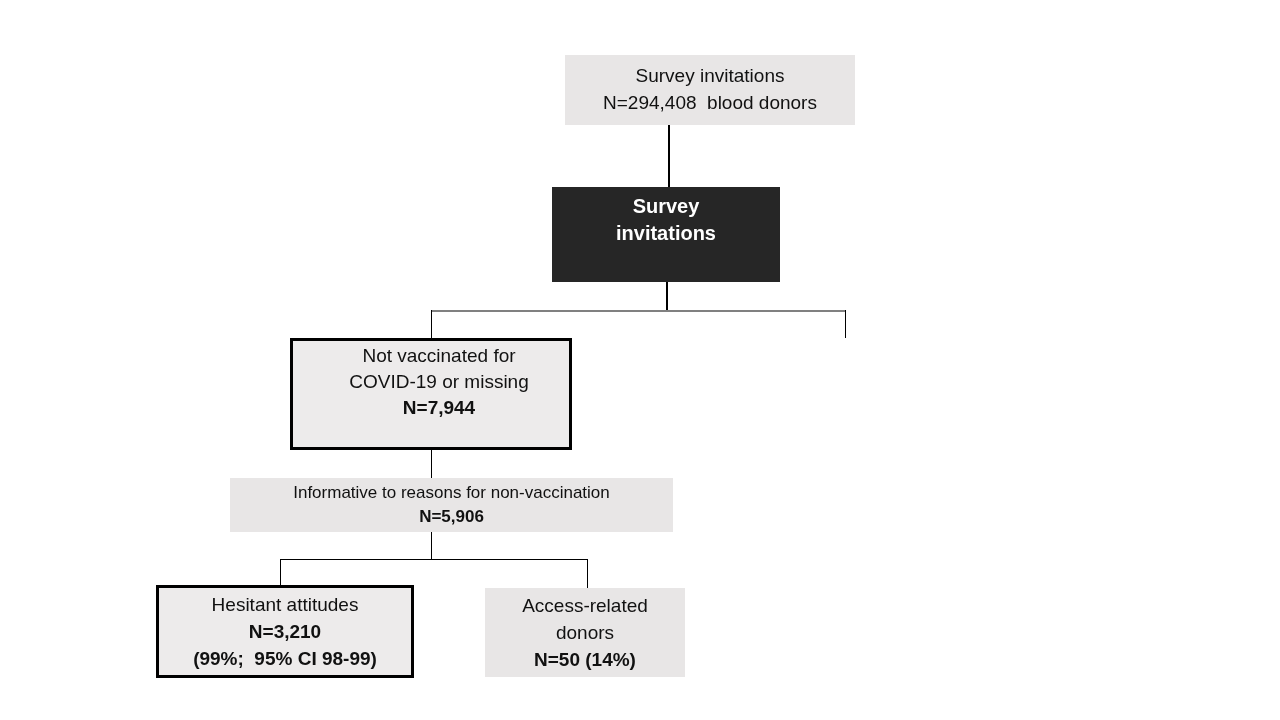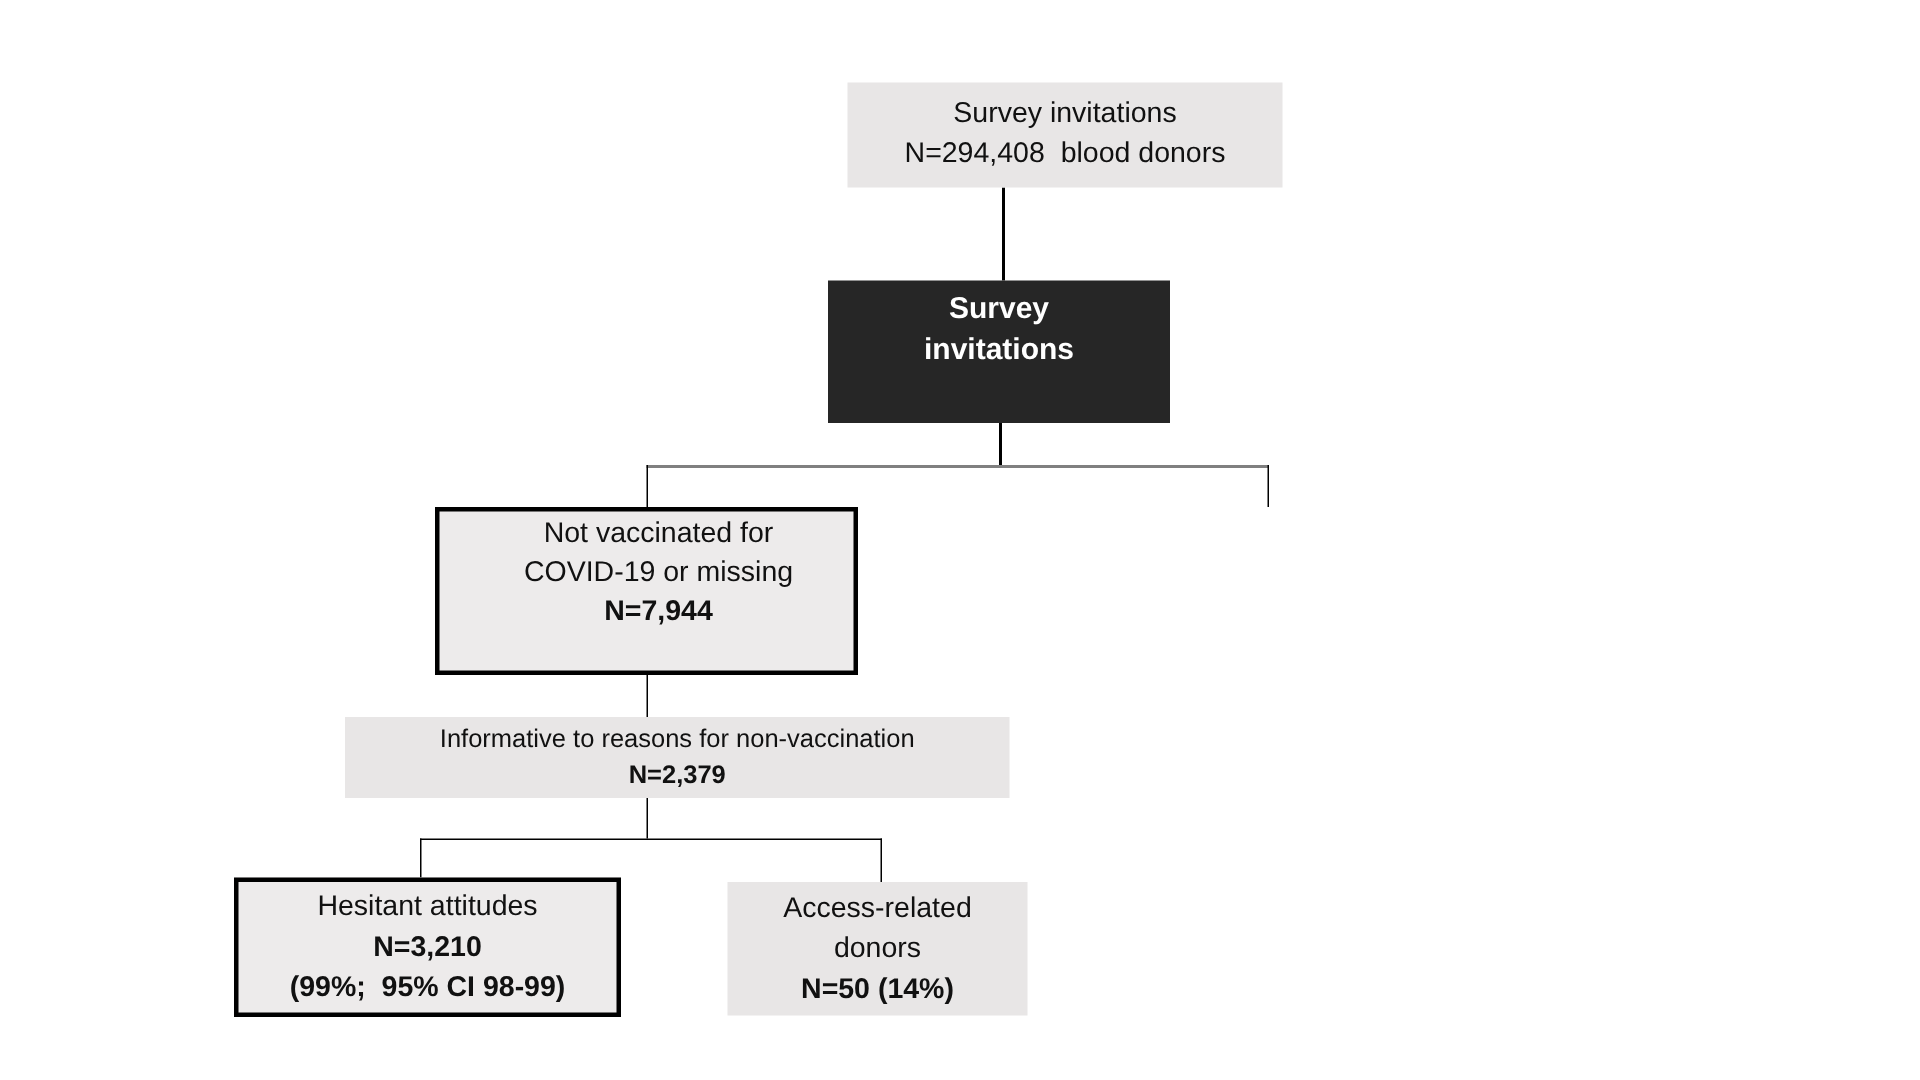--- a/index.html
+++ b/index.html
@@ -96,21 +96,21 @@
 
   <div class="box bordered" id="box-notvacc">
     <div class="ln">Not vaccinated for</div>
     <div class="ln">COVID-19 or missing</div>
     <div class="ln b">N=7,944</div>
   </div>
 
 
   <div class="box light" id="box-informative">
     <div class="ln">Informative to reasons for non-vaccination</div>
-    <div class="ln b">N=2,379</div>
+    <div class="ln b">N=5,906</div>
   </div>
 
   <div class="box bordered" id="box-hesitant">
     <div class="ln">Hesitant attitudes</div>
     <div class="ln b">N=3,210</div>
     <div class="ln b">(99%;  95% CI 98-99)</div>
   </div>
 
   <div class="box light" id="box-access">
     <div class="ln">Access-related</div>

